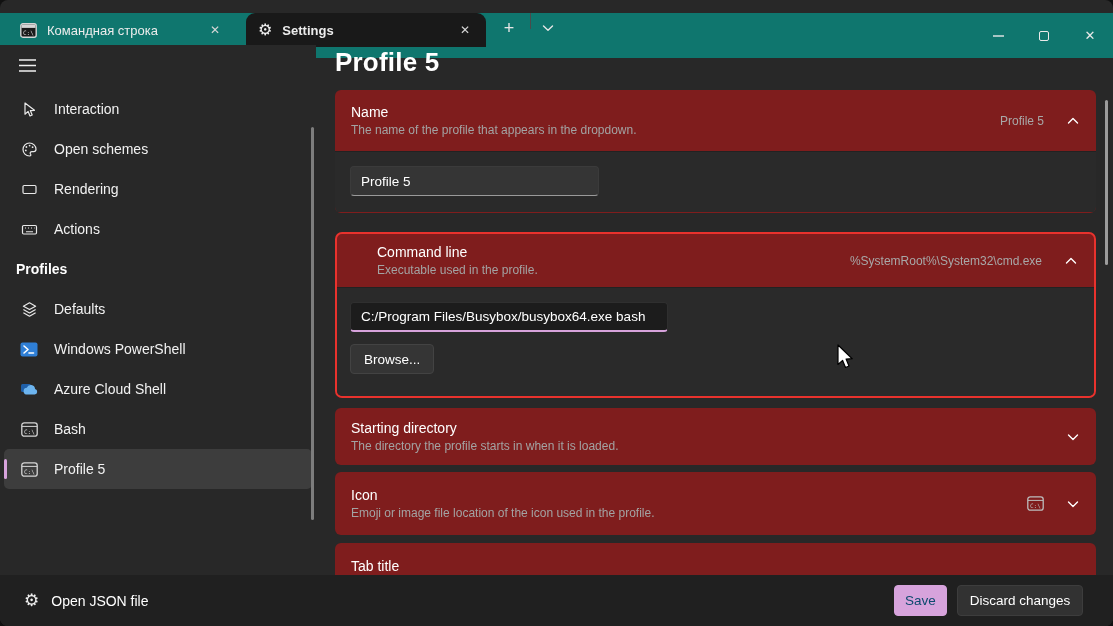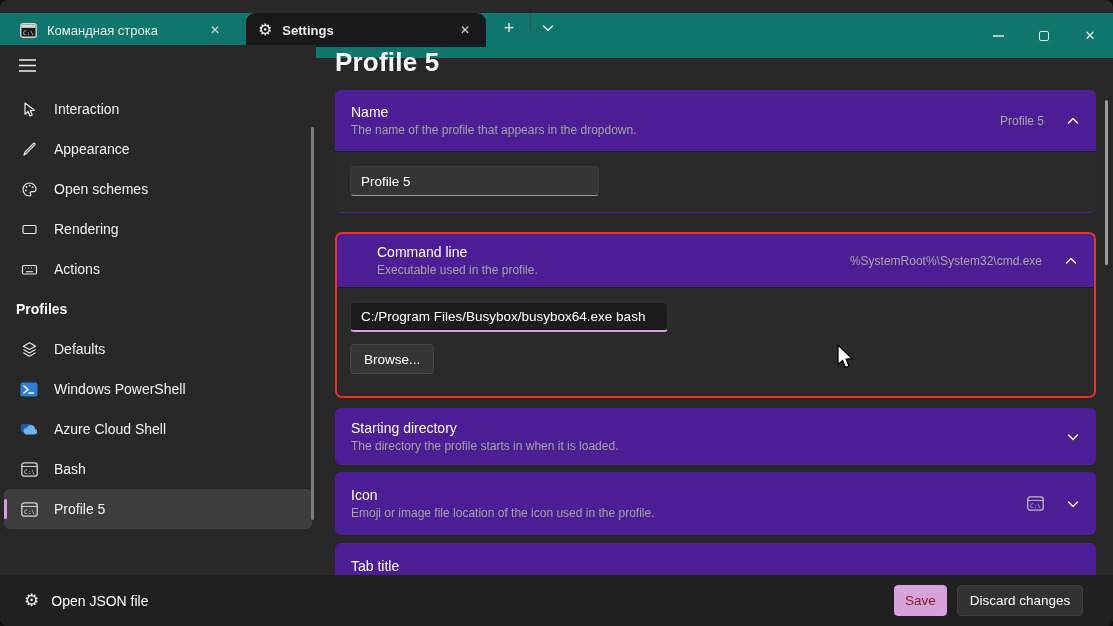--- a/index.html
+++ b/index.html
@@ -32,21 +32,21 @@
   .nav-item .nav-icon { width:18px; height:18px; margin-right:16px; display:flex; align-items:center; justify-content:center; color:#e9e9e9; flex:0 0 auto; }
   .nav-item .nav-label { font-size:14px; color:#f2f2f2; white-space:nowrap; }
   .nav-header { height:40px; display:flex; align-items:center; padding-left:16px; font-size:14px; font-weight:700; color:#fff; }
   .nav-item.selected { background:#3d3d3d; }
   .sel-pill { position:absolute; left:0; top:10px; width:3px; height:20px; border-radius:2px; background:#d7a3dc; }
   .side-scroll { position:absolute; top:82px; right:2px; width:3px; height:393px; background:#7d7d7d; border-radius:2px; }
 
   
   .main { position:absolute; top:45px; left:316px; right:0; bottom:51px; overflow:hidden; }
   .page-title { position:absolute; top:2px; left:19px; font-size:26px; font-weight:700; letter-spacing:.2px; }
-  .card { position:absolute; left:19px; right:17px; background:#4c1d95; border-radius:6px; overflow:hidden; }
+  .card { position:absolute; left:19px; right:17px; background:#7f1d1d; border-radius:6px; overflow:hidden; }
   .card-header { display:flex; align-items:center; padding:0 16px; }
   .hdr-text { flex:1; min-width:0; padding:9px 0 10px 0; }
   .hdr-title { font-size:14px; color:#fff; }
   .hdr-sub { font-size:12px; color:#a3a3a3; margin-top:3px; }
   .hdr-value { font-size:12px; color:#a8a8a8; margin-right:22px; white-space:nowrap; }
   .chev { width:14px; height:10px; flex:0 0 auto; color:#fff; }
   .card-body { background:#2a2a2a; border-top:1px solid #222; position:relative; }
 
   .card-name { top:45px; height:123px; }
   .card-name .card-header { height:61px; }
@@ -70,21 +70,21 @@
   .ti-cmd { position:absolute; left:13px; top:14px; width:318px; background:#1c1c1c; border:1px solid #2f2f2f; border-bottom:2px solid #d7a3dc; }
   .browse-btn { position:absolute; left:13px; top:56px; height:30px; padding:0 13px; background:#353535; border:1px solid #434343; border-radius:4px; color:#fff; font-size:13.5px; font-family:inherit; }
   .main-scroll { position:absolute; top:55px; right:5px; width:3px; height:165px; background:#9c9c9c; border-radius:2px; }
 
   
   .footer { position:absolute; bottom:0; left:0; right:0; height:51px; background:#202020; display:flex; align-items:center; }
   .openjson { display:flex; align-items:center; margin-left:24px; color:#fff; font-size:14px; }
   .openjson .gear { font-size:17px; margin-right:12px; color:#eee; line-height:1; }
   .footer-btns { margin-left:auto; display:flex; gap:10px; margin-right:30px; }
   .btn { height:31px; border-radius:4px; font-size:13.5px; font-family:inherit; border:1px solid transparent; display:flex; align-items:center; justify-content:center; }
-  .btn-save { width:53px; background:#d7a3dc; color:#7f1d1d; border-color:#d7a3dc; }
+  .btn-save { width:53px; background:#d7a3dc; color:#0c4a6e; border-color:#d7a3dc; }
   .btn-discard { width:126px; background:#323232; color:#fff; border-color:#3d3d3d; }
 
   .cursor { position:absolute; left:836px; top:344px; width:19px; height:28px; z-index:50; }
   svg { display:block; }
 </style>
 </head>
 <body>
 
 <div class="window">
 
@@ -142,28 +142,20 @@
 
       <div class="nav-item">
         <span class="nav-icon">
           <svg width="17" height="17" viewBox="0 0 17 17">
               <path d="M4 2 L4 13.2 L7.1 10.4 L9 15 L11.2 14 L9.3 9.6 L13.5 9.3 Z" fill="none" stroke="#e9e9e9" stroke-width="1.2" stroke-linejoin="round"></path>
             </svg>
         </span>
         <span class="nav-label">Interaction</span>
       </div>
 
-      <div class="nav-item">
-        <span class="nav-icon">
-          <svg width="17" height="17" viewBox="0 0 17 17">
-              <path d="M3 14 L4.2 10.8 L12.5 2.5 C13.3 1.7 14.6 2.9 13.8 3.8 L5.6 12.2 Z" fill="none" stroke="#e9e9e9" stroke-width="1.2" stroke-linejoin="round"></path>
-            </svg>
-        </span>
-        <span class="nav-label">Appearance</span>
-      </div>
 
       <div class="nav-item">
         <span class="nav-icon">
           <svg width="17" height="17" viewBox="0 0 17 17">
             <path d="M8.5 2 a6.5 6.5 0 1 0 0 13 c1.6 0 1.6-1.2 1-2 c-.8-1-.2-2.4 1.4-2.4 l1.8 0 c1.4 0 2.3-1 2.3-2.3 A6.5 6.3 0 0 0 8.5 2 Z" fill="none" stroke="#e9e9e9" stroke-width="1.2"></path>
             <circle cx="5.4" cy="6" r="0.9" fill="#e9e9e9"></circle>
               <circle cx="8.6" cy="4.6" r="0.9" fill="#e9e9e9"></circle>
               <circle cx="11.6" cy="6.2" r="0.9" fill="#e9e9e9"></circle>
               <circle cx="4.8" cy="9.4" r="0.9" fill="#e9e9e9"></circle>
           </svg>

